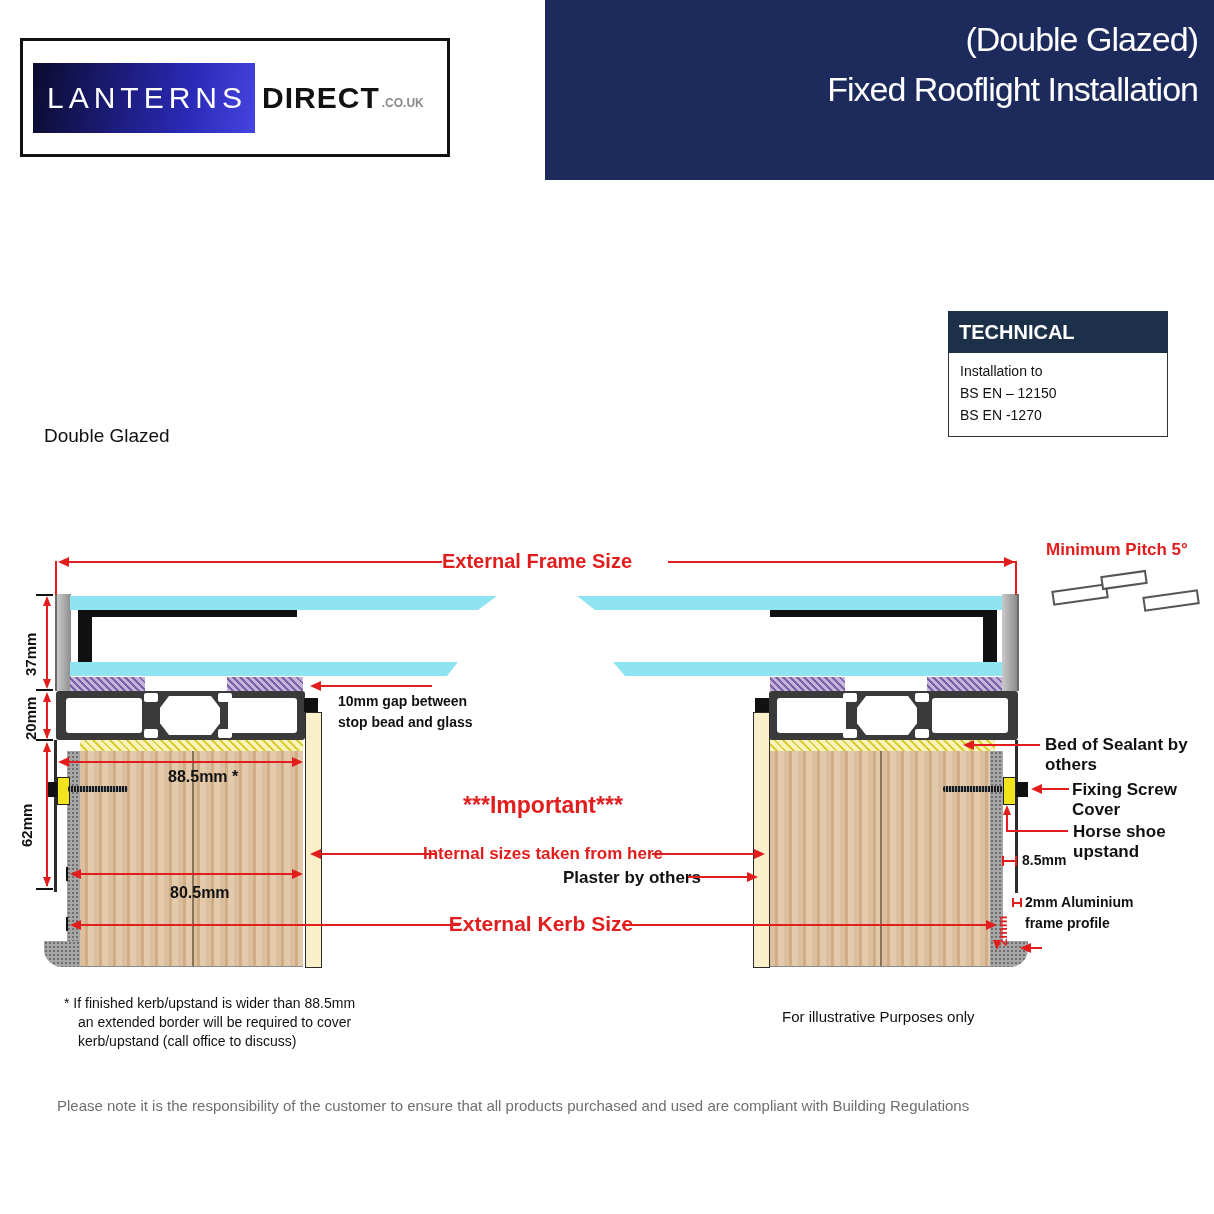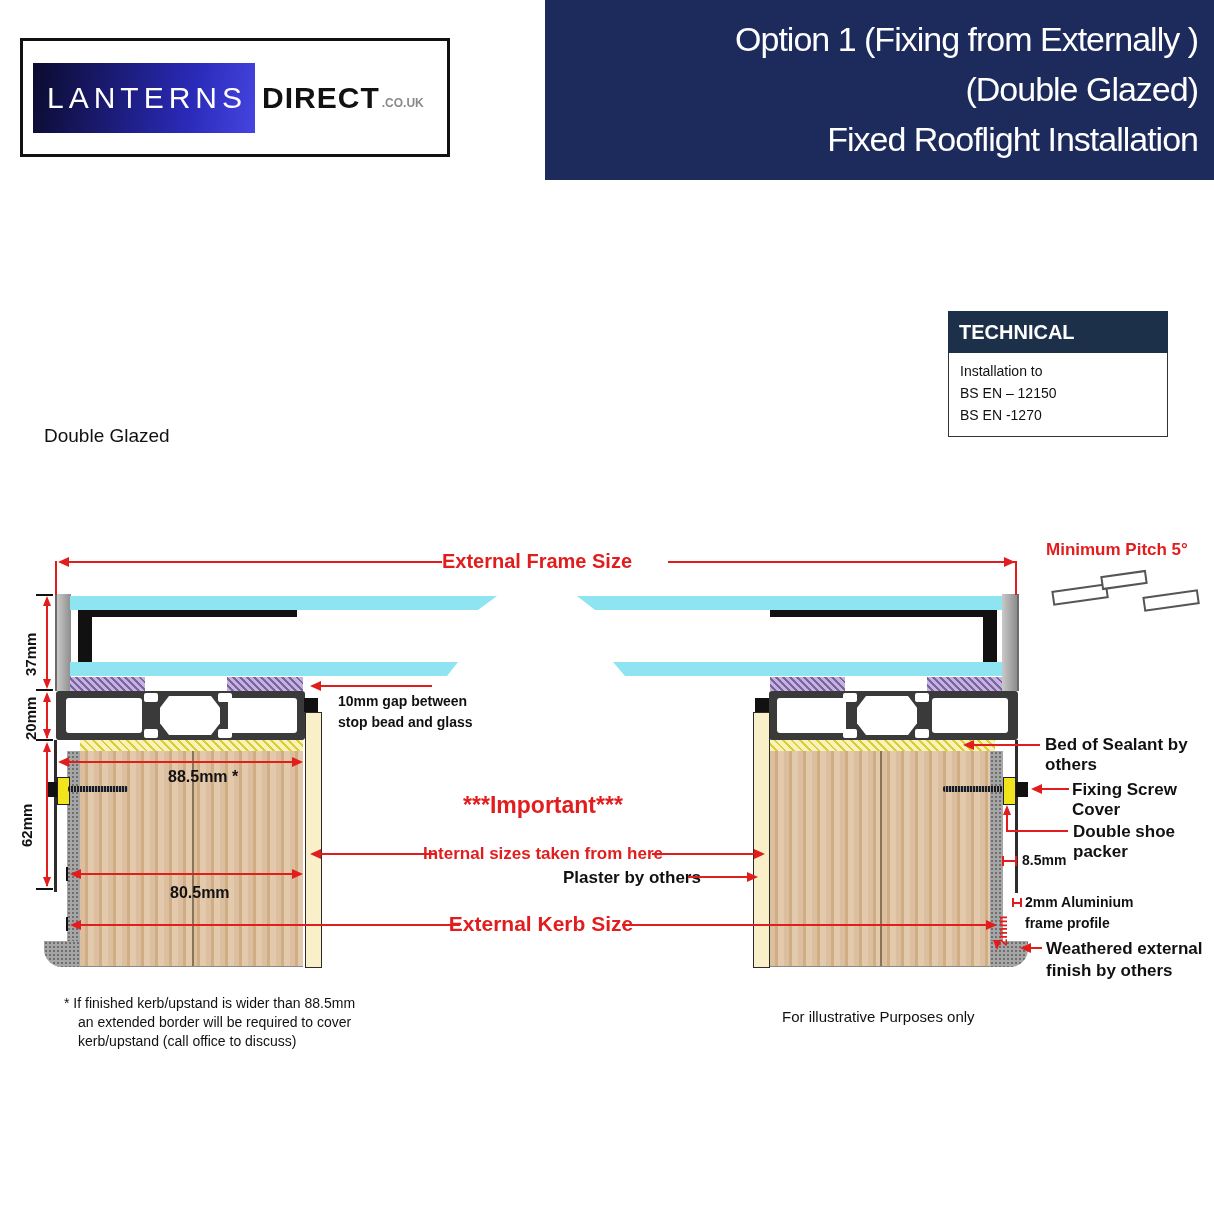--- a/index.html
+++ b/index.html
@@ -47,21 +47,20 @@
 
 <div id="page">
 
   <div id="brand-box">
     <span id="brand-blue">LANTERNS</span>
     <span id="brand-direct">DIRECT</span>
     <span id="brand-tld">.CO.UK</span>
   </div>
 
   <div id="top-banner">
-    <div>Option 1 (Fixing from Externally )</div>
     <div>(Double Glazed)</div>
     <div>Fixed Rooflight Installation</div>
   </div>
 
   <div id="tech-box">
     <div id="tech-head">TECHNICAL</div>
     <div id="tech-body">
       <div>Installation to</div>
       <div>BS EN – 12150</div>
       <div>BS EN -1270</div>
@@ -209,47 +208,44 @@
   <div class="line" style="left:973px;top:744px;width:67px;height:2px;"></div>
   <div class="lbl-black" style="left:1045px;top:735px;font-size:17px;">Bed of Sealant by others</div>
 
   <div class="arr arr-l" style="left:1031px;top:784px;"></div>
   <div class="line" style="left:1041px;top:788px;width:28px;height:2px;"></div>
   <div class="lbl-black" style="left:1072px;top:780px;font-size:17px;">Fixing Screw Cover</div>
 
   <div class="arr arr-u" style="left:1003px;top:805px;"></div>
   <div class="line" style="left:1006px;top:814px;width:2px;height:18px;"></div>
   <div class="line" style="left:1006px;top:830px;width:62px;height:2px;"></div>
-  <div class="lbl-black" style="left:1073px;top:822px;font-size:17px;">Double shoe packer</div>
+  <div class="lbl-black" style="left:1073px;top:822px;font-size:17px;">Horse shoe upstand</div>
 
   <div class="line" style="left:1002px;top:856px;width:2px;height:10px;"></div>
   <div class="line" style="left:1003px;top:860px;width:13px;height:2px;"></div>
   <div class="line" style="left:1015px;top:856px;width:2px;height:10px;"></div>
   <div class="lbl-black" style="left:1022px;top:852px;font-size:14px;">8.5mm</div>
 
   <div class="line" style="left:1012px;top:898px;width:2px;height:9px;"></div>
   <div class="line" style="left:1013px;top:902px;width:8px;height:2px;"></div>
   <div class="line" style="left:1020px;top:898px;width:2px;height:9px;"></div>
   <div class="lbl-black" style="left:1025px;top:892px;font-size:14px;line-height:21px;">
     <div>2mm Aluminium</div>
     <div>frame profile</div>
   </div>
 
   <div class="abs b red vtext" style="left:995px;top:908px;height:38px;font-size:13px;">2mm</div>
   <div class="arr arr-d" style="left:993px;top:940px;"></div>
 
   <div class="arr arr-l" style="left:1020px;top:943px;"></div>
   <div class="line" style="left:1030px;top:947px;width:12px;height:2px;"></div>
-  <div class="lbl-black" style="left:1046px;top:938px;font-size:17px;line-height:22px;">
-    <div>Weathered external</div>
-    <div>finish by others</div>
-  </div>
 
   <div class="abs" style="left:782px;top:1008px;font-size:15px;">For illustrative Purposes only</div>
 
   <div class="abs" style="left:64px;top:994px;font-size:14px;line-height:19px;">
     <div>* If finished kerb/upstand is wider than 88.5mm</div>
     <div class="fn-indent">an extended border will be required to cover</div>
     <div class="fn-indent">kerb/upstand (call office to discuss)</div>
   </div>
 
+  <div class="abs" style="left:57px;top:1097px;font-size:15px;color:#6f6f6f;">Please note it is the responsibility of the customer to ensure that all products purchased and used are compliant with Building Regulations</div>
 
 </div>
 
 </body></html>

